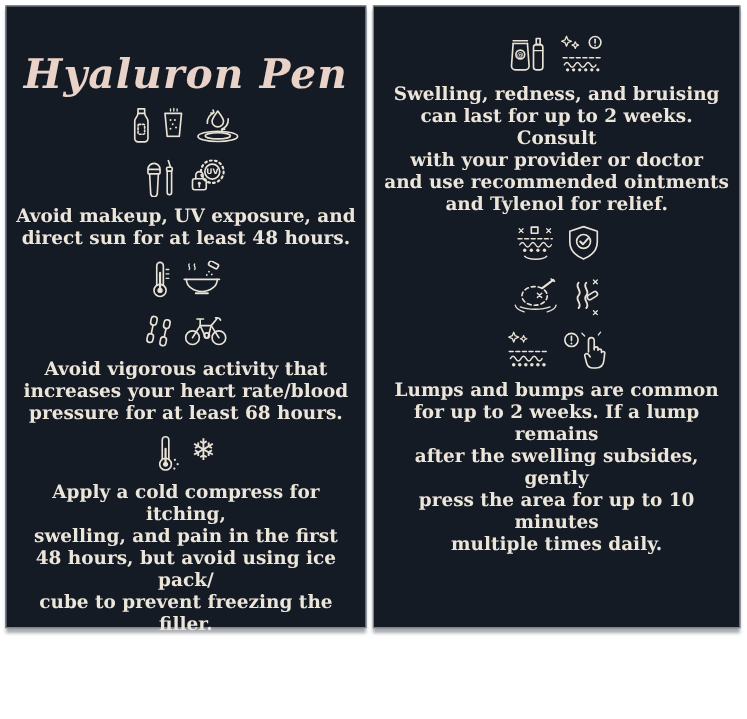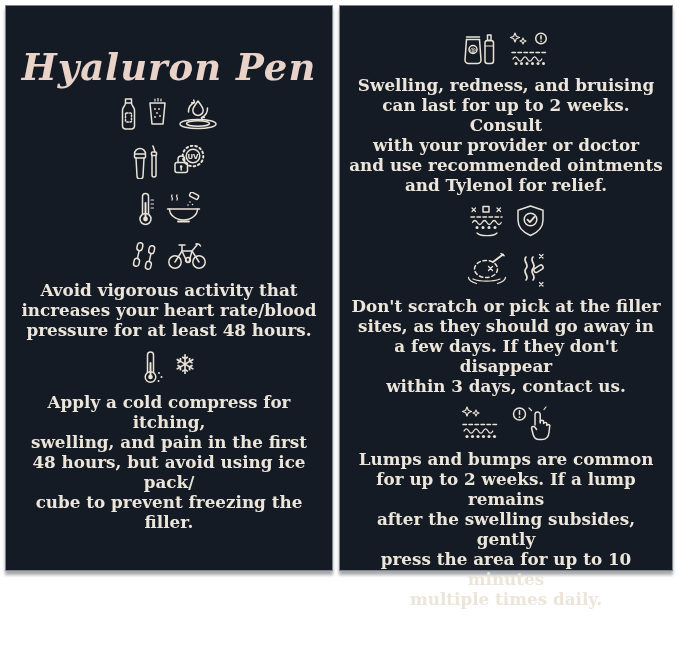--- a/index.html
+++ b/index.html
@@ -78,20 +78,22 @@
         <svg width="37" height="34" viewBox="0 0 37 34">
           <circle cx="23" cy="11" r="10.3" stroke-dasharray="1.6 3" stroke-width="2"></circle>
           <circle cx="23" cy="11" r="6.8"></circle>
           <text x="23" y="13.6" font-size="7" text-anchor="middle">UV</text>
           <rect x="5" y="17.5" width="12.5" height="10" rx="2"></rect>
           <path d="M8 17.5v-3.2a3.3 3.3 0 0 1 6.6 0v3.2"></path>
           <circle class="fill" cx="11.2" cy="21.6" r="1.3"></circle>
           <path d="M11.2 22.6v2.4"></path>
         </svg>
       </div>
+      <p class="section-text">Avoid makeup, UV exposure, and
+direct sun for at least 48 hours.</p>
     </div>
 
     <div class="section">
       <div class="icons-row">
         <svg width="18" height="34" viewBox="0 0 18 34">
           <path d="M5.5 22.5V4.5a3 3 0 0 1 6 0v18"></path>
           <circle cx="8.5" cy="27" r="5.5"></circle>
           <circle class="fill" cx="8.5" cy="27" r="2.4"></circle>
           <path d="M8.5 24.5V11" stroke-width="2"></path>
           <path d="M14 8h2.5M14 12h2.5M14 16h2.5" stroke-width="1.2"></path>
@@ -128,21 +130,21 @@
           <circle cx="32" cy="23" r="6.2"></circle>
           <path d="M8 23l7-11h10l7 11"></path>
           <path d="M20 23l-5-11M25 12l-3 11"></path>
           <circle cx="21" cy="21" r="2.4"></circle>
           <path d="M12 6h6M15 6l0 6"></path>
           <path d="M29 5c2.5-.5 4 .8 4.5 2M30 6l-5 6"></path>
         </svg>
       </div>
       <p class="section-text">Avoid vigorous activity that
 increases your heart rate/blood
-pressure for at least 48 hours.</p>
+pressure for at least 68 hours.</p>
     </div>
 
     <div class="section">
       <div class="icons-row">
         <svg width="22" height="33" viewBox="0 0 22 33">
           <path d="M5.5 21.5V4a3 3 0 0 1 6 0v17.5"></path>
           <circle cx="8.5" cy="26" r="5.3"></circle>
           <circle class="fill" cx="8.5" cy="26" r="2.3"></circle>
           <path d="M8.5 23.7V12" stroke-width="2"></path>
           <circle class="fill" cx="17" cy="22" r="1"></circle>
@@ -227,24 +229,20 @@
           <path d="M2.5 24.5a21 8 0 0 0 8 6M39.5 24.5a21 8 0 0 1-8 6" stroke-width="1.3"></path>
         </svg>
         <svg width="28" height="36" viewBox="0 0 28 36">
           <path d="M8 4c-4 4 4 7.5 0 11.5s4 7.5 0 11.5" stroke-width="1.7"></path>
           <path d="M15 4c-4 4 4 7.5 0 11.5s4 7.5 0 11.5" stroke-width="1.7"></path>
           <rect x="15.5" y="13.5" width="10" height="4.5" rx="2.2" transform="rotate(-32 20.5 15.7)"></rect>
           <path d="M21.5 1.5l3.5 3.5M25 1.5l-3.5 3.5" stroke-width="1.2"></path>
           <path d="M21.5 29.5l3.5 3.5M25 29.5l-3.5 3.5" stroke-width="1.2"></path>
         </svg>
       </div>
-      <p class="section-text">Don't scratch or pick at the filler
-sites, as they should go away in
-a few days. If they don't disappear
-within 3 days, contact us.</p>
     </div>
 
     <div class="section">
       <div class="icons-row">
         <svg width="42" height="36" viewBox="0 0 42 36">
           <path d="M8 1l1.3 3.2L12.5 5.5 9.3 6.8 8 10 6.7 6.8 3.5 5.5l3.2-1.3z" stroke-width="1.2"></path>
           <path d="M17 4l.9 2.1 2.1.9-2.1.9-.9 2.1-.9-2.1-2.1-.9 2.1-.9z" stroke-width="1.1"></path>
           <path d="M4 18.5h34" stroke-dasharray="3.5 2.5"></path>
           <path d="M5 25q2.4-4.4 4.8 0t4.8 0t4.8 0t4.8 0t4.8 0t4.8 0" stroke-width="1.3"></path>
           <circle class="fill" cx="8" cy="30.5" r="1.6"></circle>

